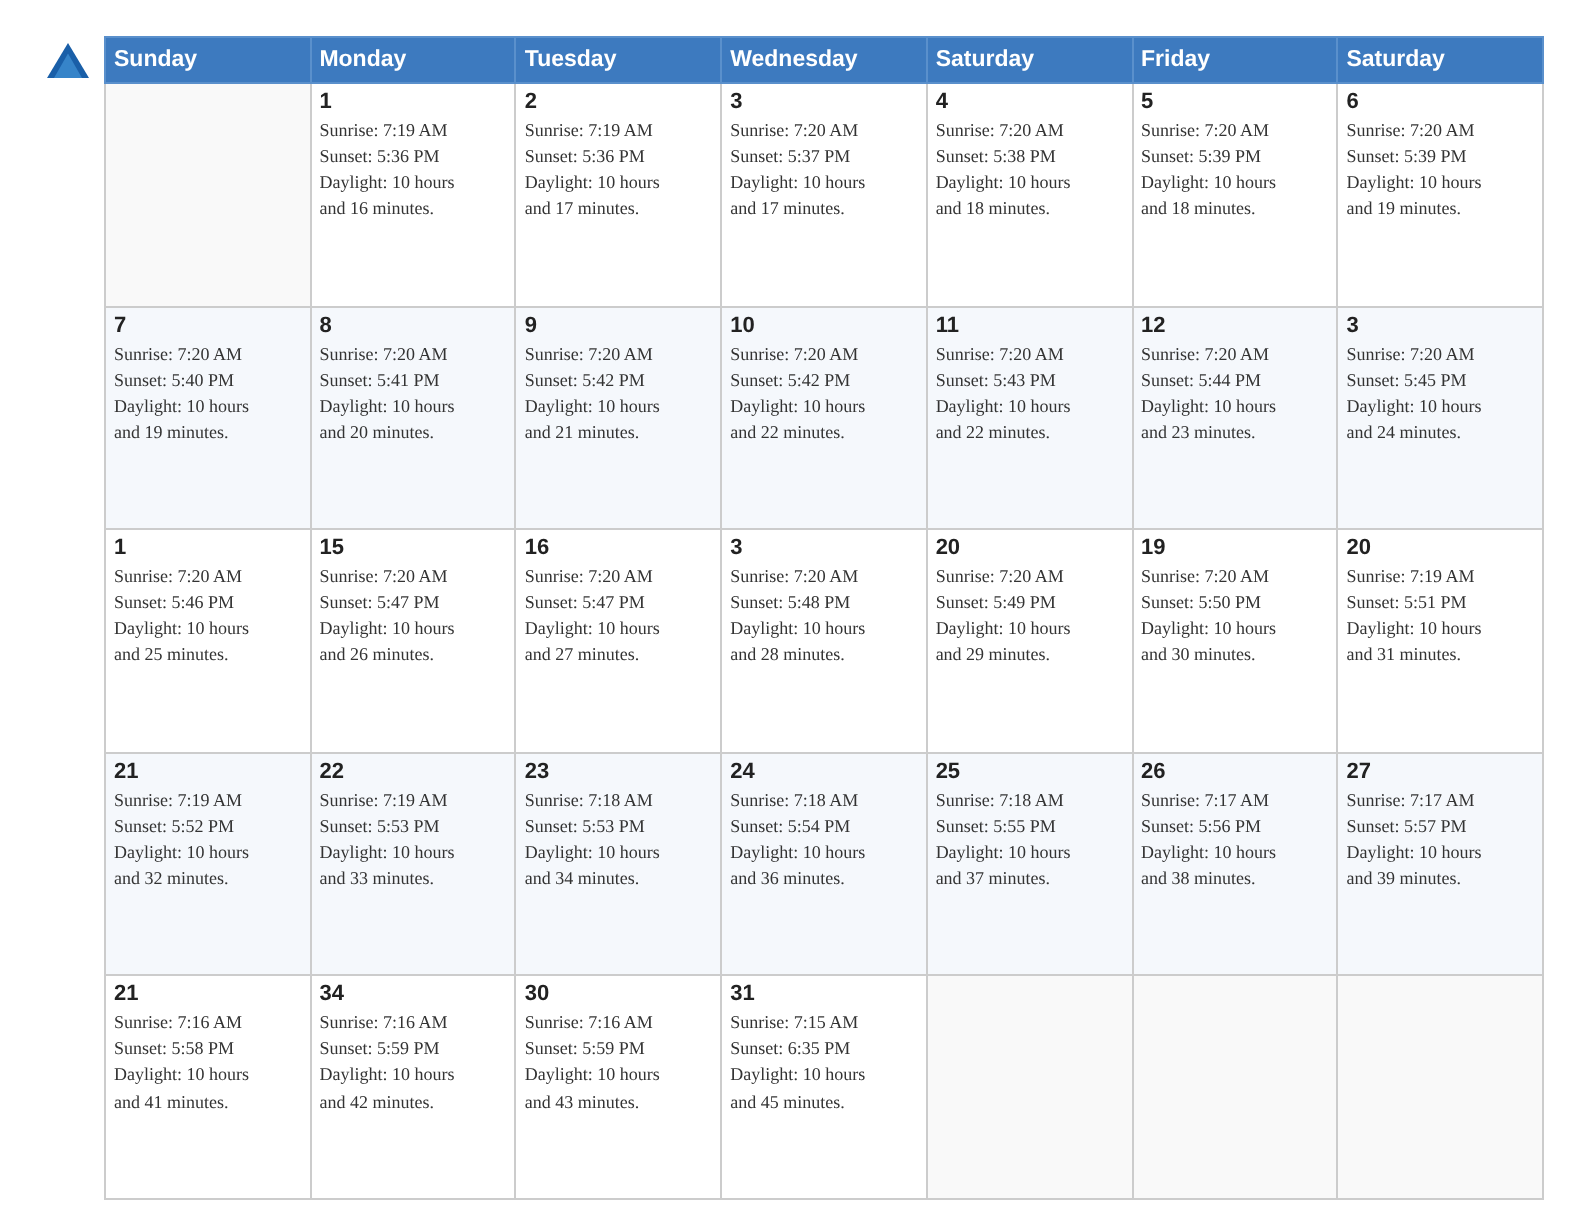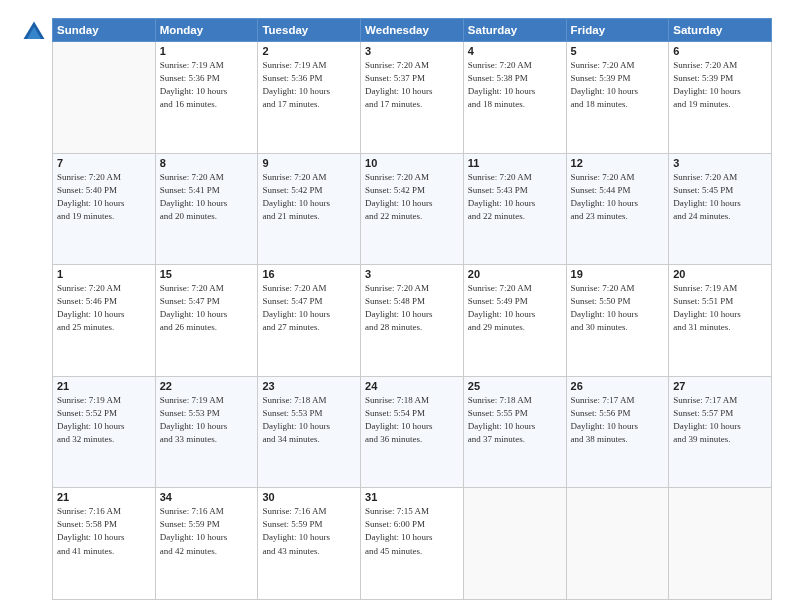--- a/index.html
+++ b/index.html
@@ -344,21 +344,21 @@
           <td>
             <span class="day-number">30</span>
             <div class="day-info" style="white-space: pre-line;">Sunrise: 7:16 AM
 Sunset: 5:59 PM
 Daylight: 10 hours
 and 43 minutes.</div>
           </td>
           <td>
             <span class="day-number">31</span>
             <div class="day-info" style="white-space: pre-line;">Sunrise: 7:15 AM
-Sunset: 6:00 PM
+Sunset: 6:35 PM
 Daylight: 10 hours
 and 45 minutes.</div>
           </td>
           <td class="empty-cell"></td>
           <td class="empty-cell"></td>
           <td class="empty-cell"></td>
         </tr>
       </tbody>
   </table>
 </div>

